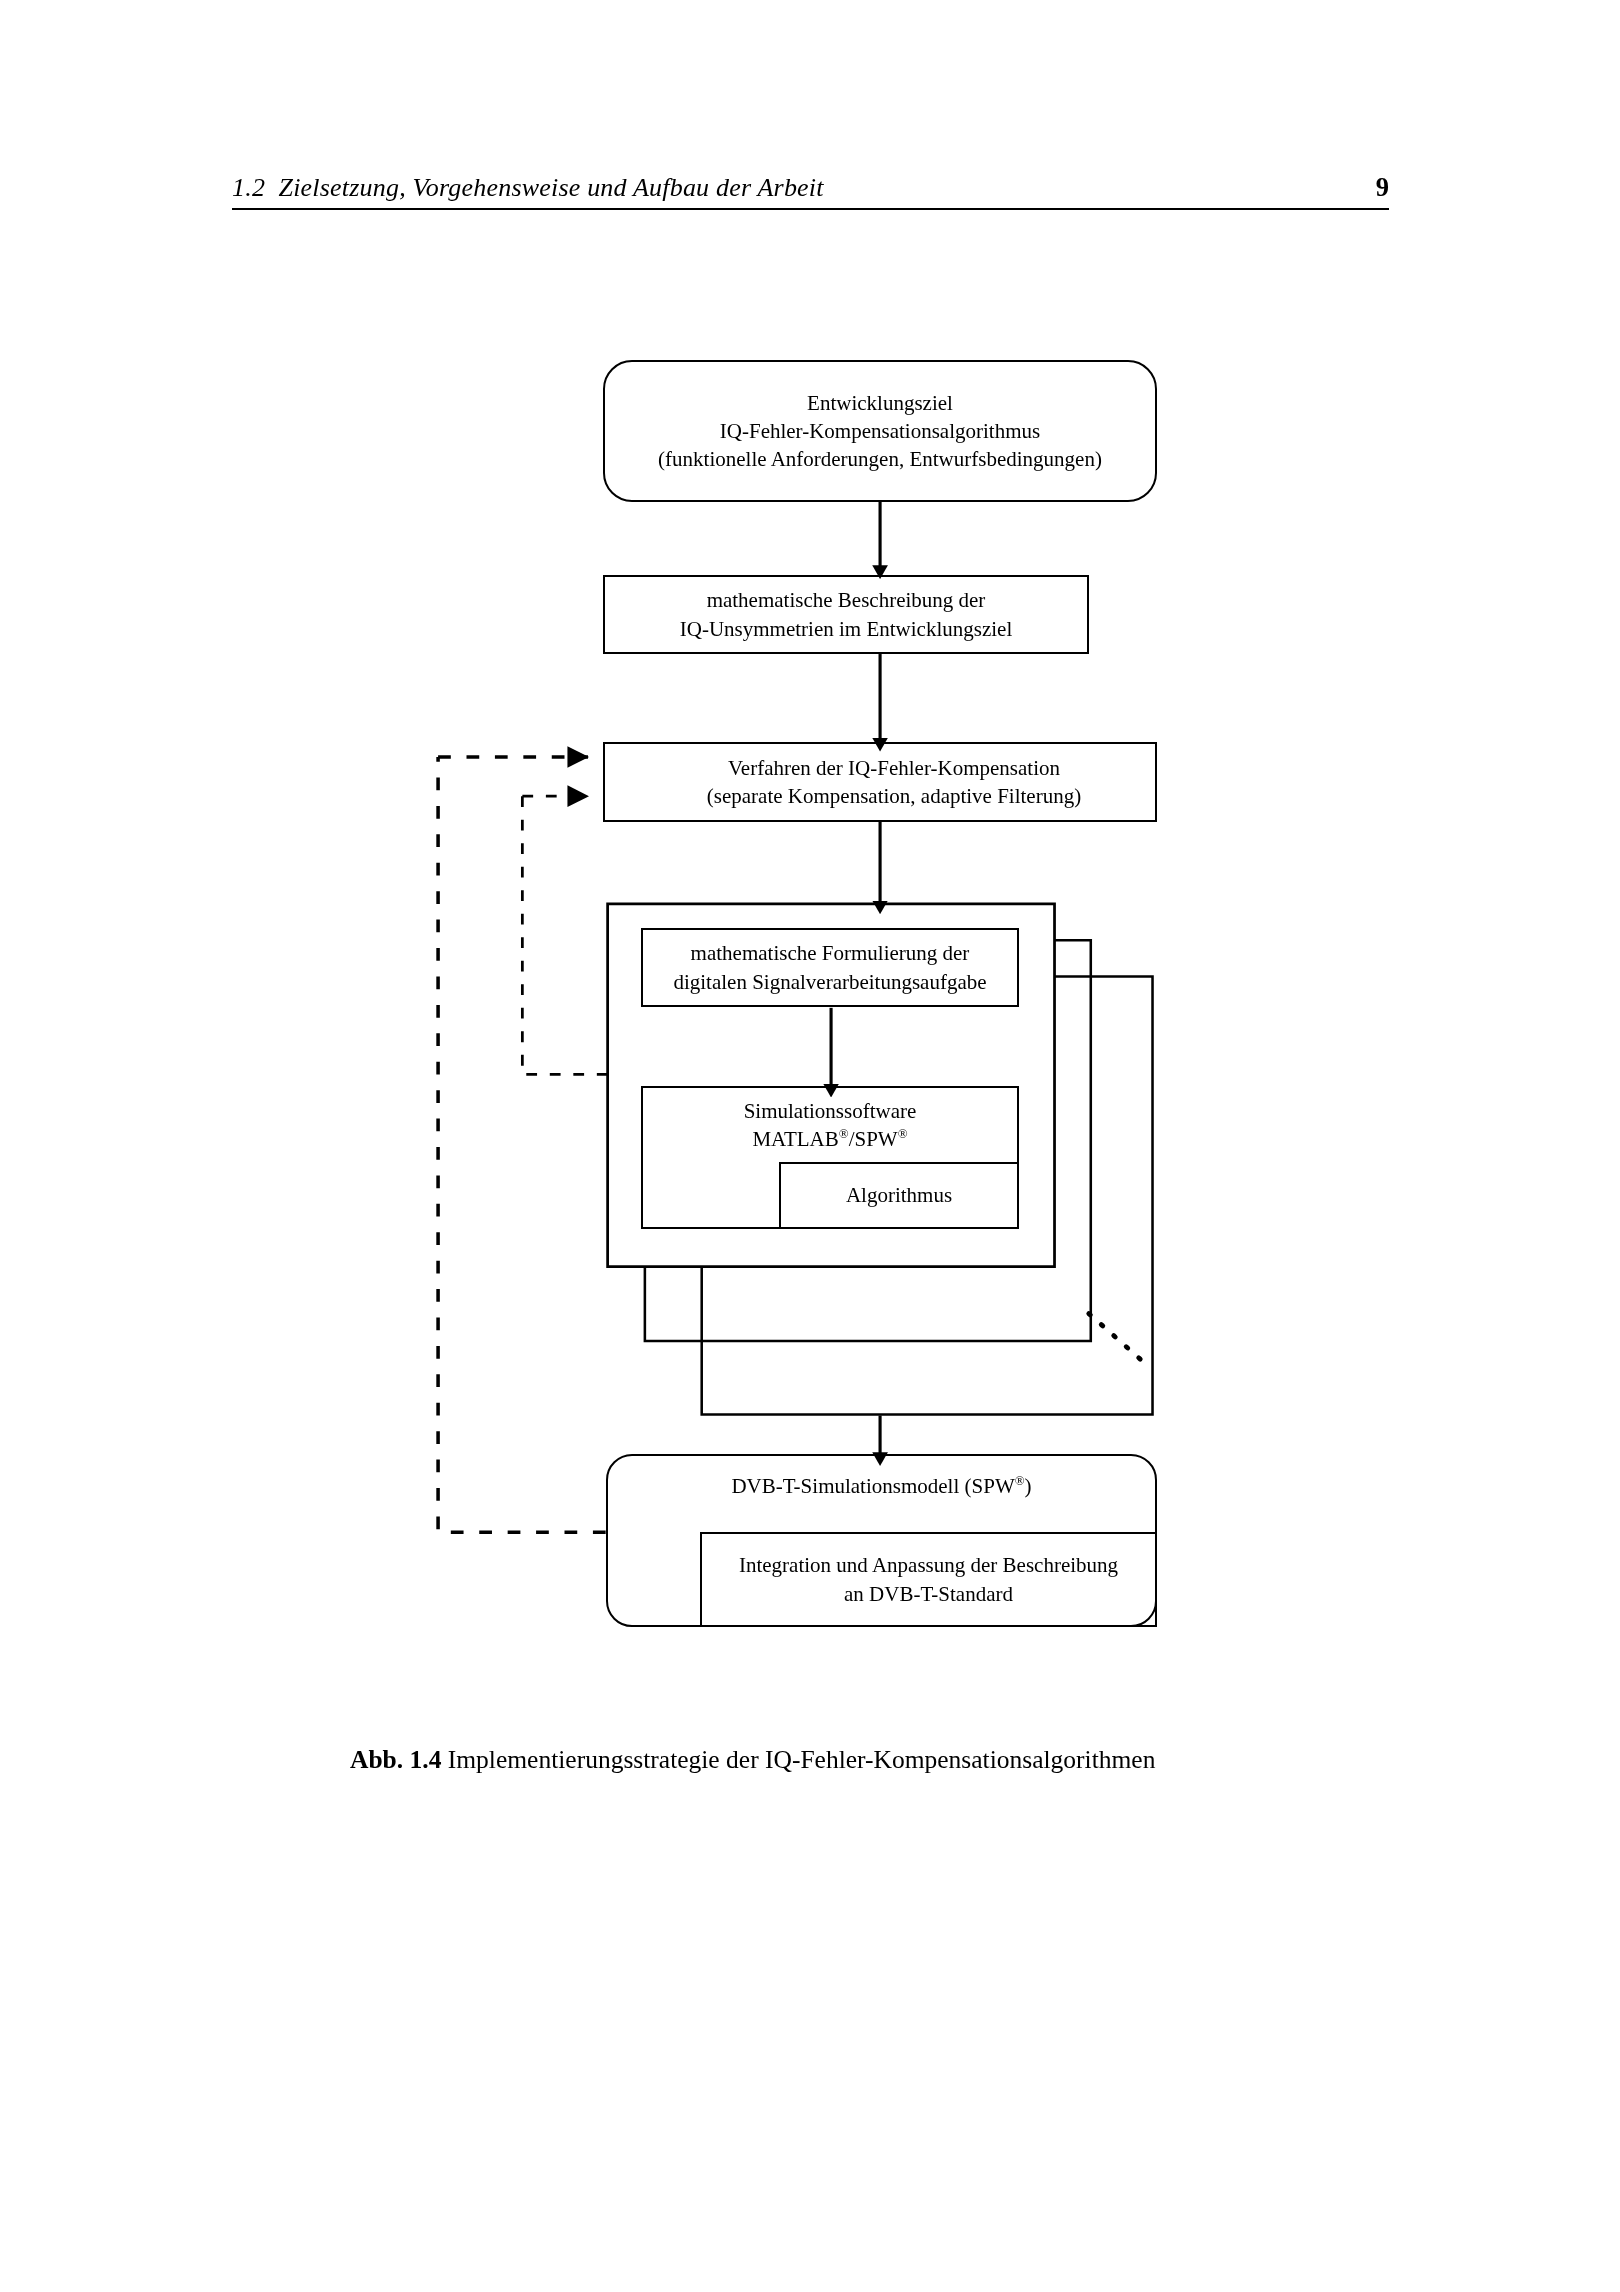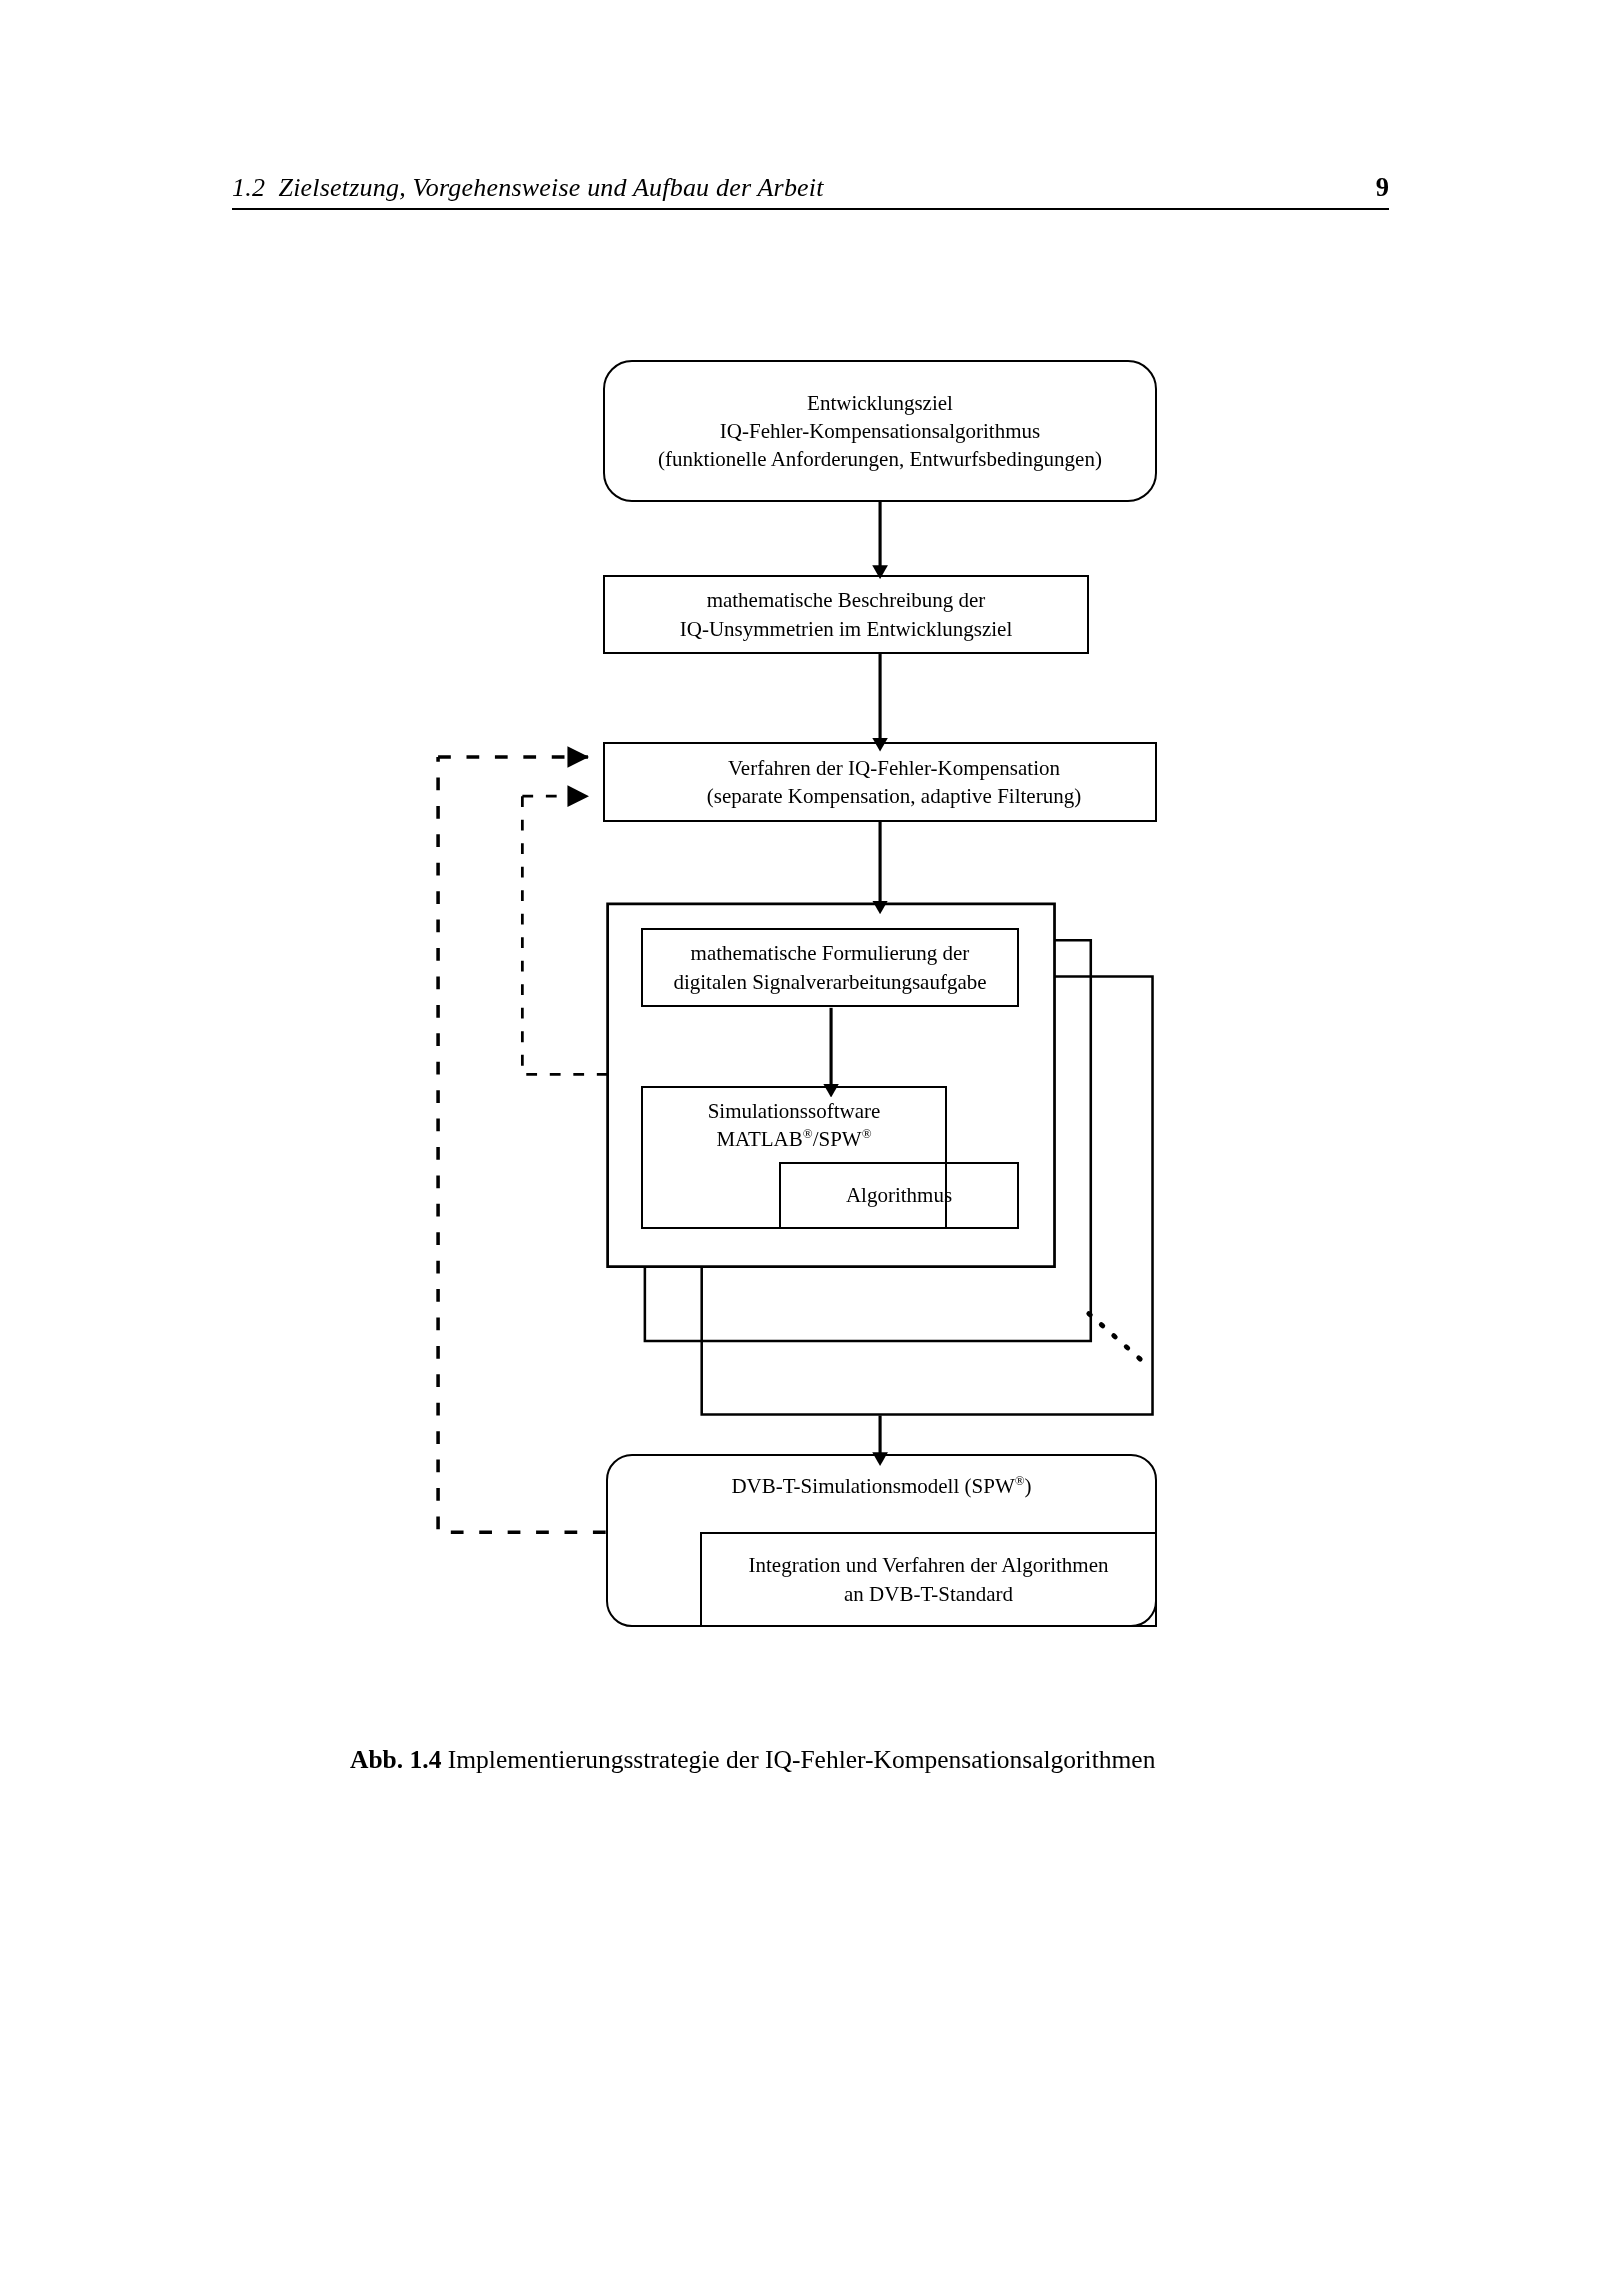--- a/index.html
+++ b/index.html
@@ -154,35 +154,35 @@
 <div class="fbox" style="left:603px; top:742px; width:554px; height:80px;padding-left:28px;">
   <span class="ln">Verfahren der IQ-Fehler-Kompensation</span>
   <span class="ln">(separate Kompensation, adaptive Filterung)</span>
 </div>
 
 <div class="fbox thin" style="left:641px; top:928px; width:378px; height:79px;">
   <span class="ln">mathematische Formulierung der</span>
   <span class="ln">digitalen Signalverarbeitungsaufgabe</span>
 </div>
 
-<div class="fbox thin plain" style="left:641px; top:1086px; width:306px; height:143px; padding-top:8.8px;">
+<div class="fbox thin plain" style="left:641px; top:1086px; width:378px; height:143px; padding-top:8.8px;">
   <span class="ln">Simulationssoftware</span>
   <span class="ln"><span>MATLAB</span><sup class="reg">®</sup><span>/SPW</span><sup class="reg">®</sup></span>
 </div>
 
 <div class="fbox thin" style="left:779px; top:1162px; width:240px; height:67px;">
   <span class="ln">Algorithmus</span>
 </div>
 
 <div class="fbox plain" style="left:606px; top:1454px; width:551px; height:173px; padding-top:15.7px;border-radius:26px;">
   <span class="ln"><span>DVB-T-Simulationsmodell (SPW</span><sup class="reg">®</sup><span>)</span></span>
 </div>
 
 <div class="fbox thin" style="left:700px; top:1532px; width:457px; height:95px;">
-  <span class="ln">Integration und Verfahren der Algorithmen</span>
+  <span class="ln">Integration und Anpassung der Beschreibung</span>
   <span class="ln">an DVB-T-Standard</span>
 </div>
 
 <div id="figure-caption">
   <span class="cap-label">Abb. 1.4</span>
   <span>Implementierungsstrategie der IQ-Fehler-Kompensationsalgorithmen</span>
 </div>
 
 
 </body></html>

